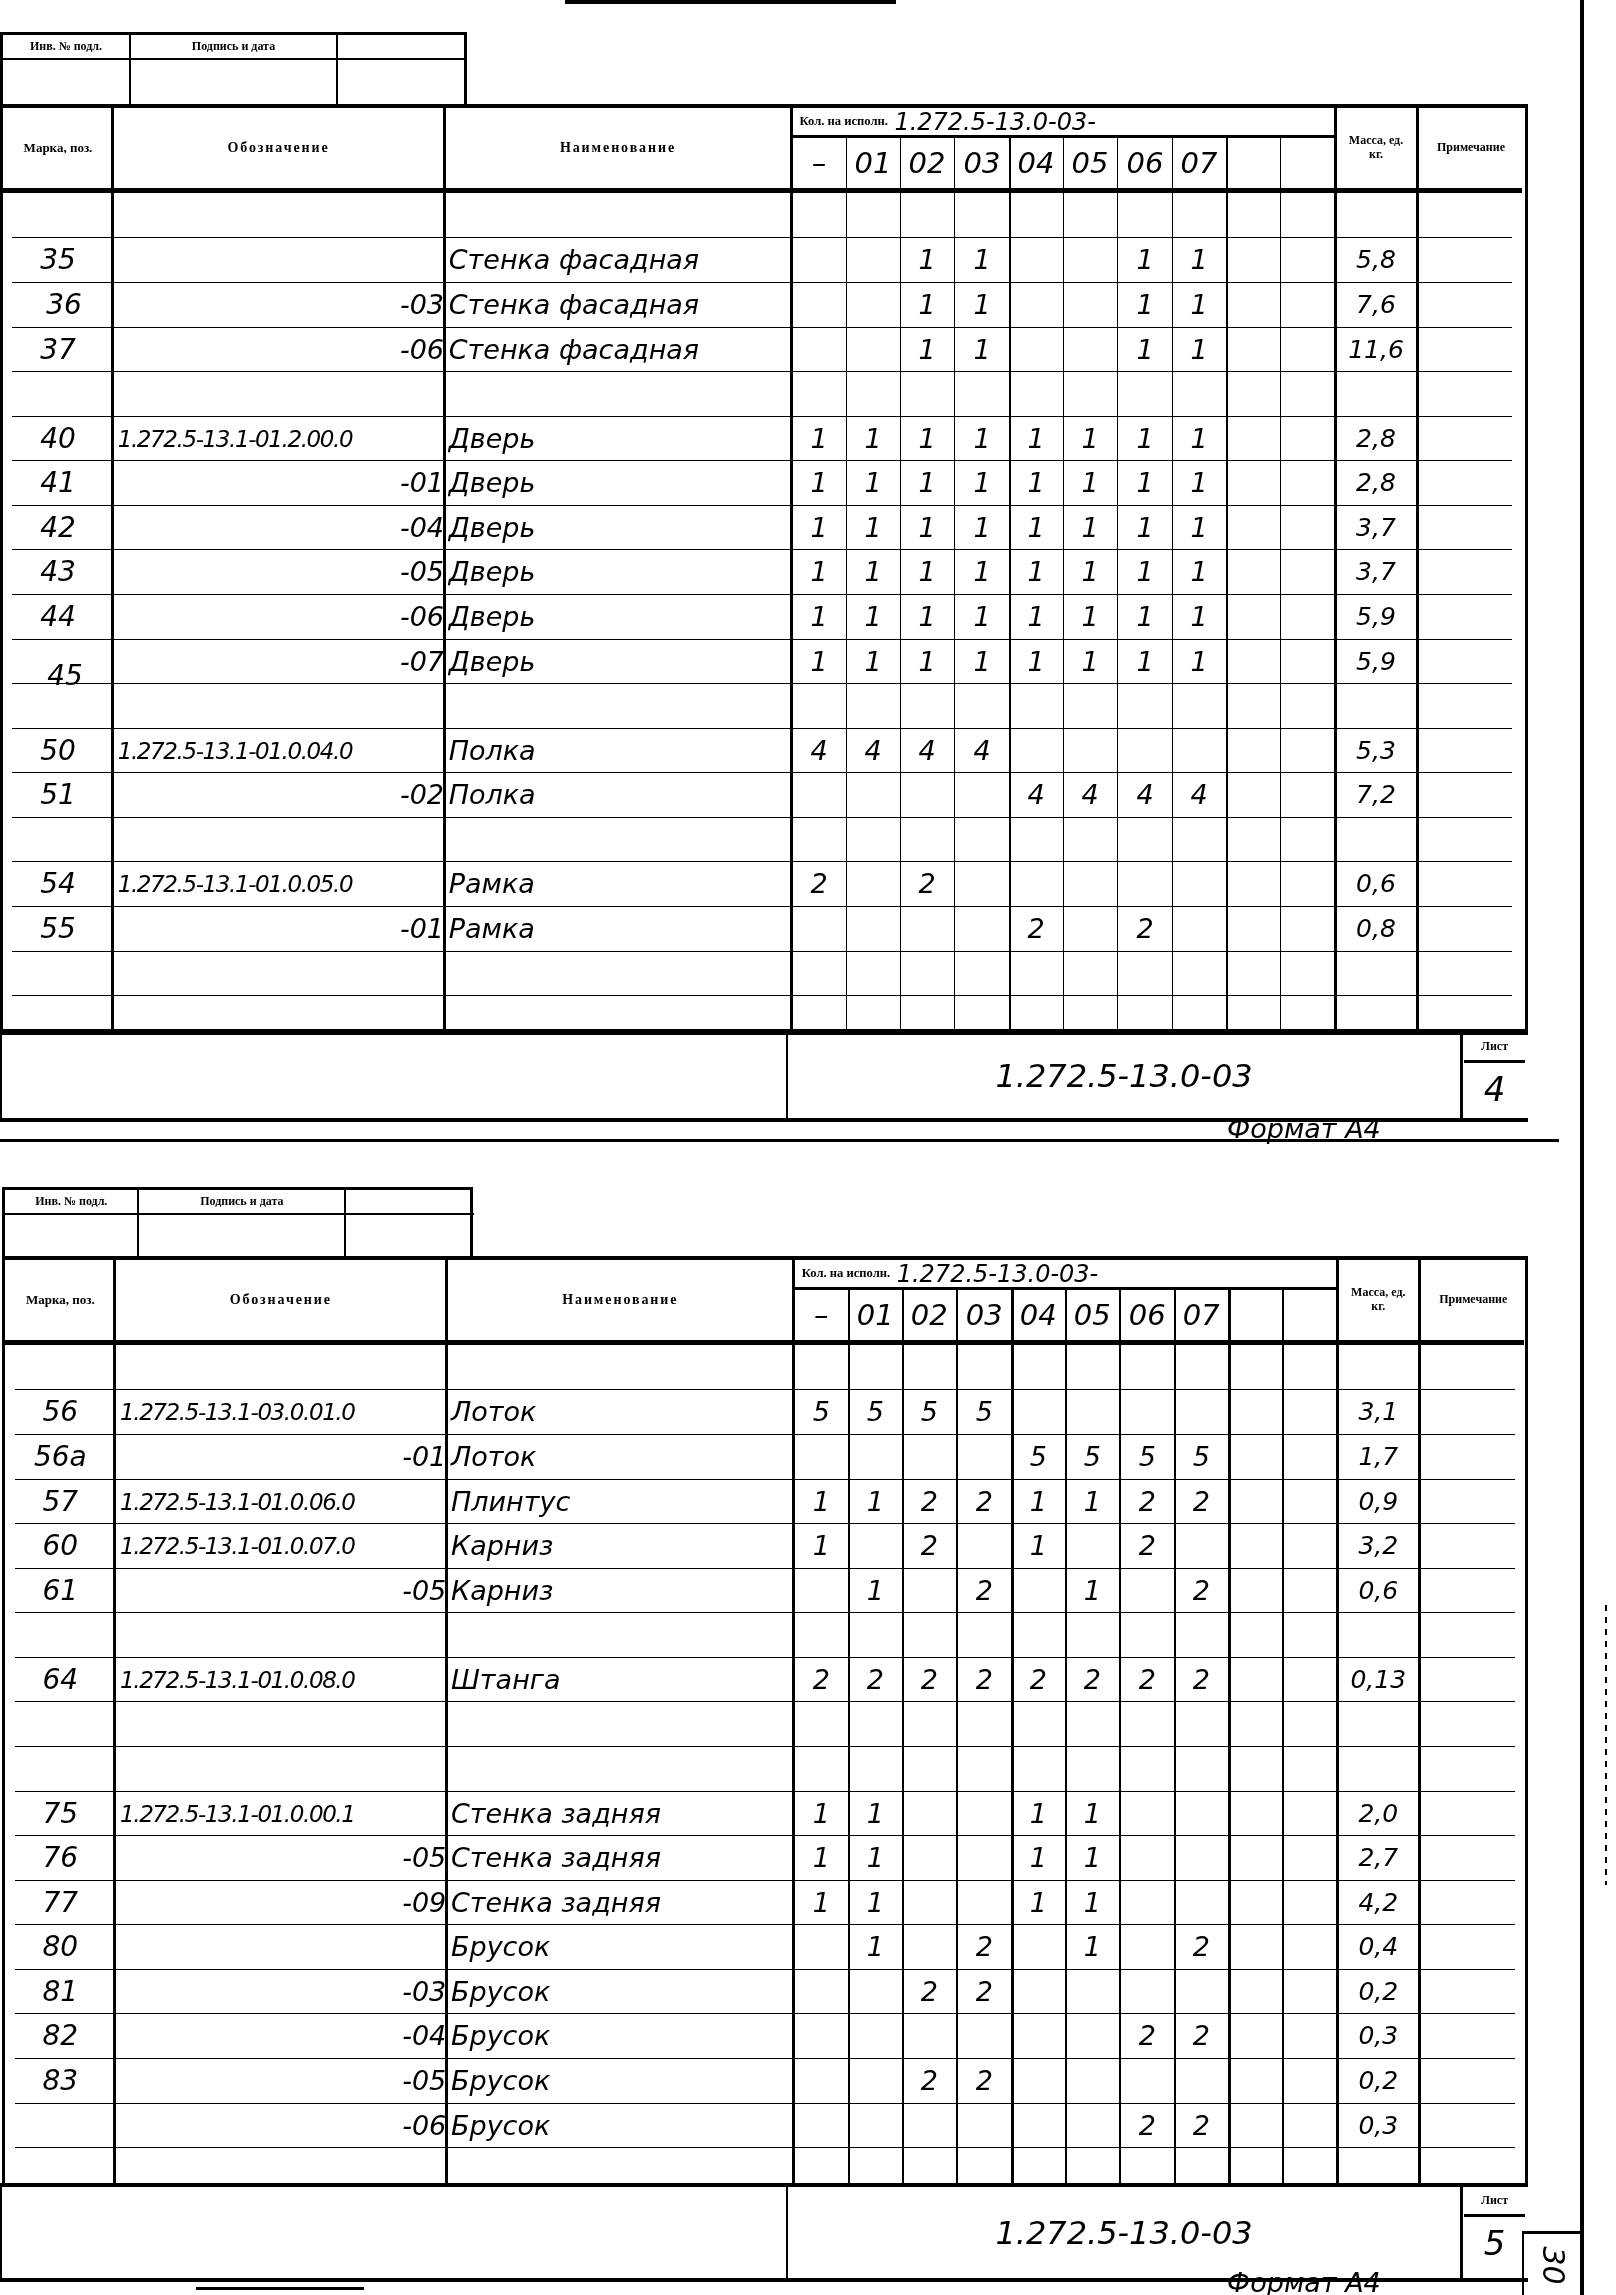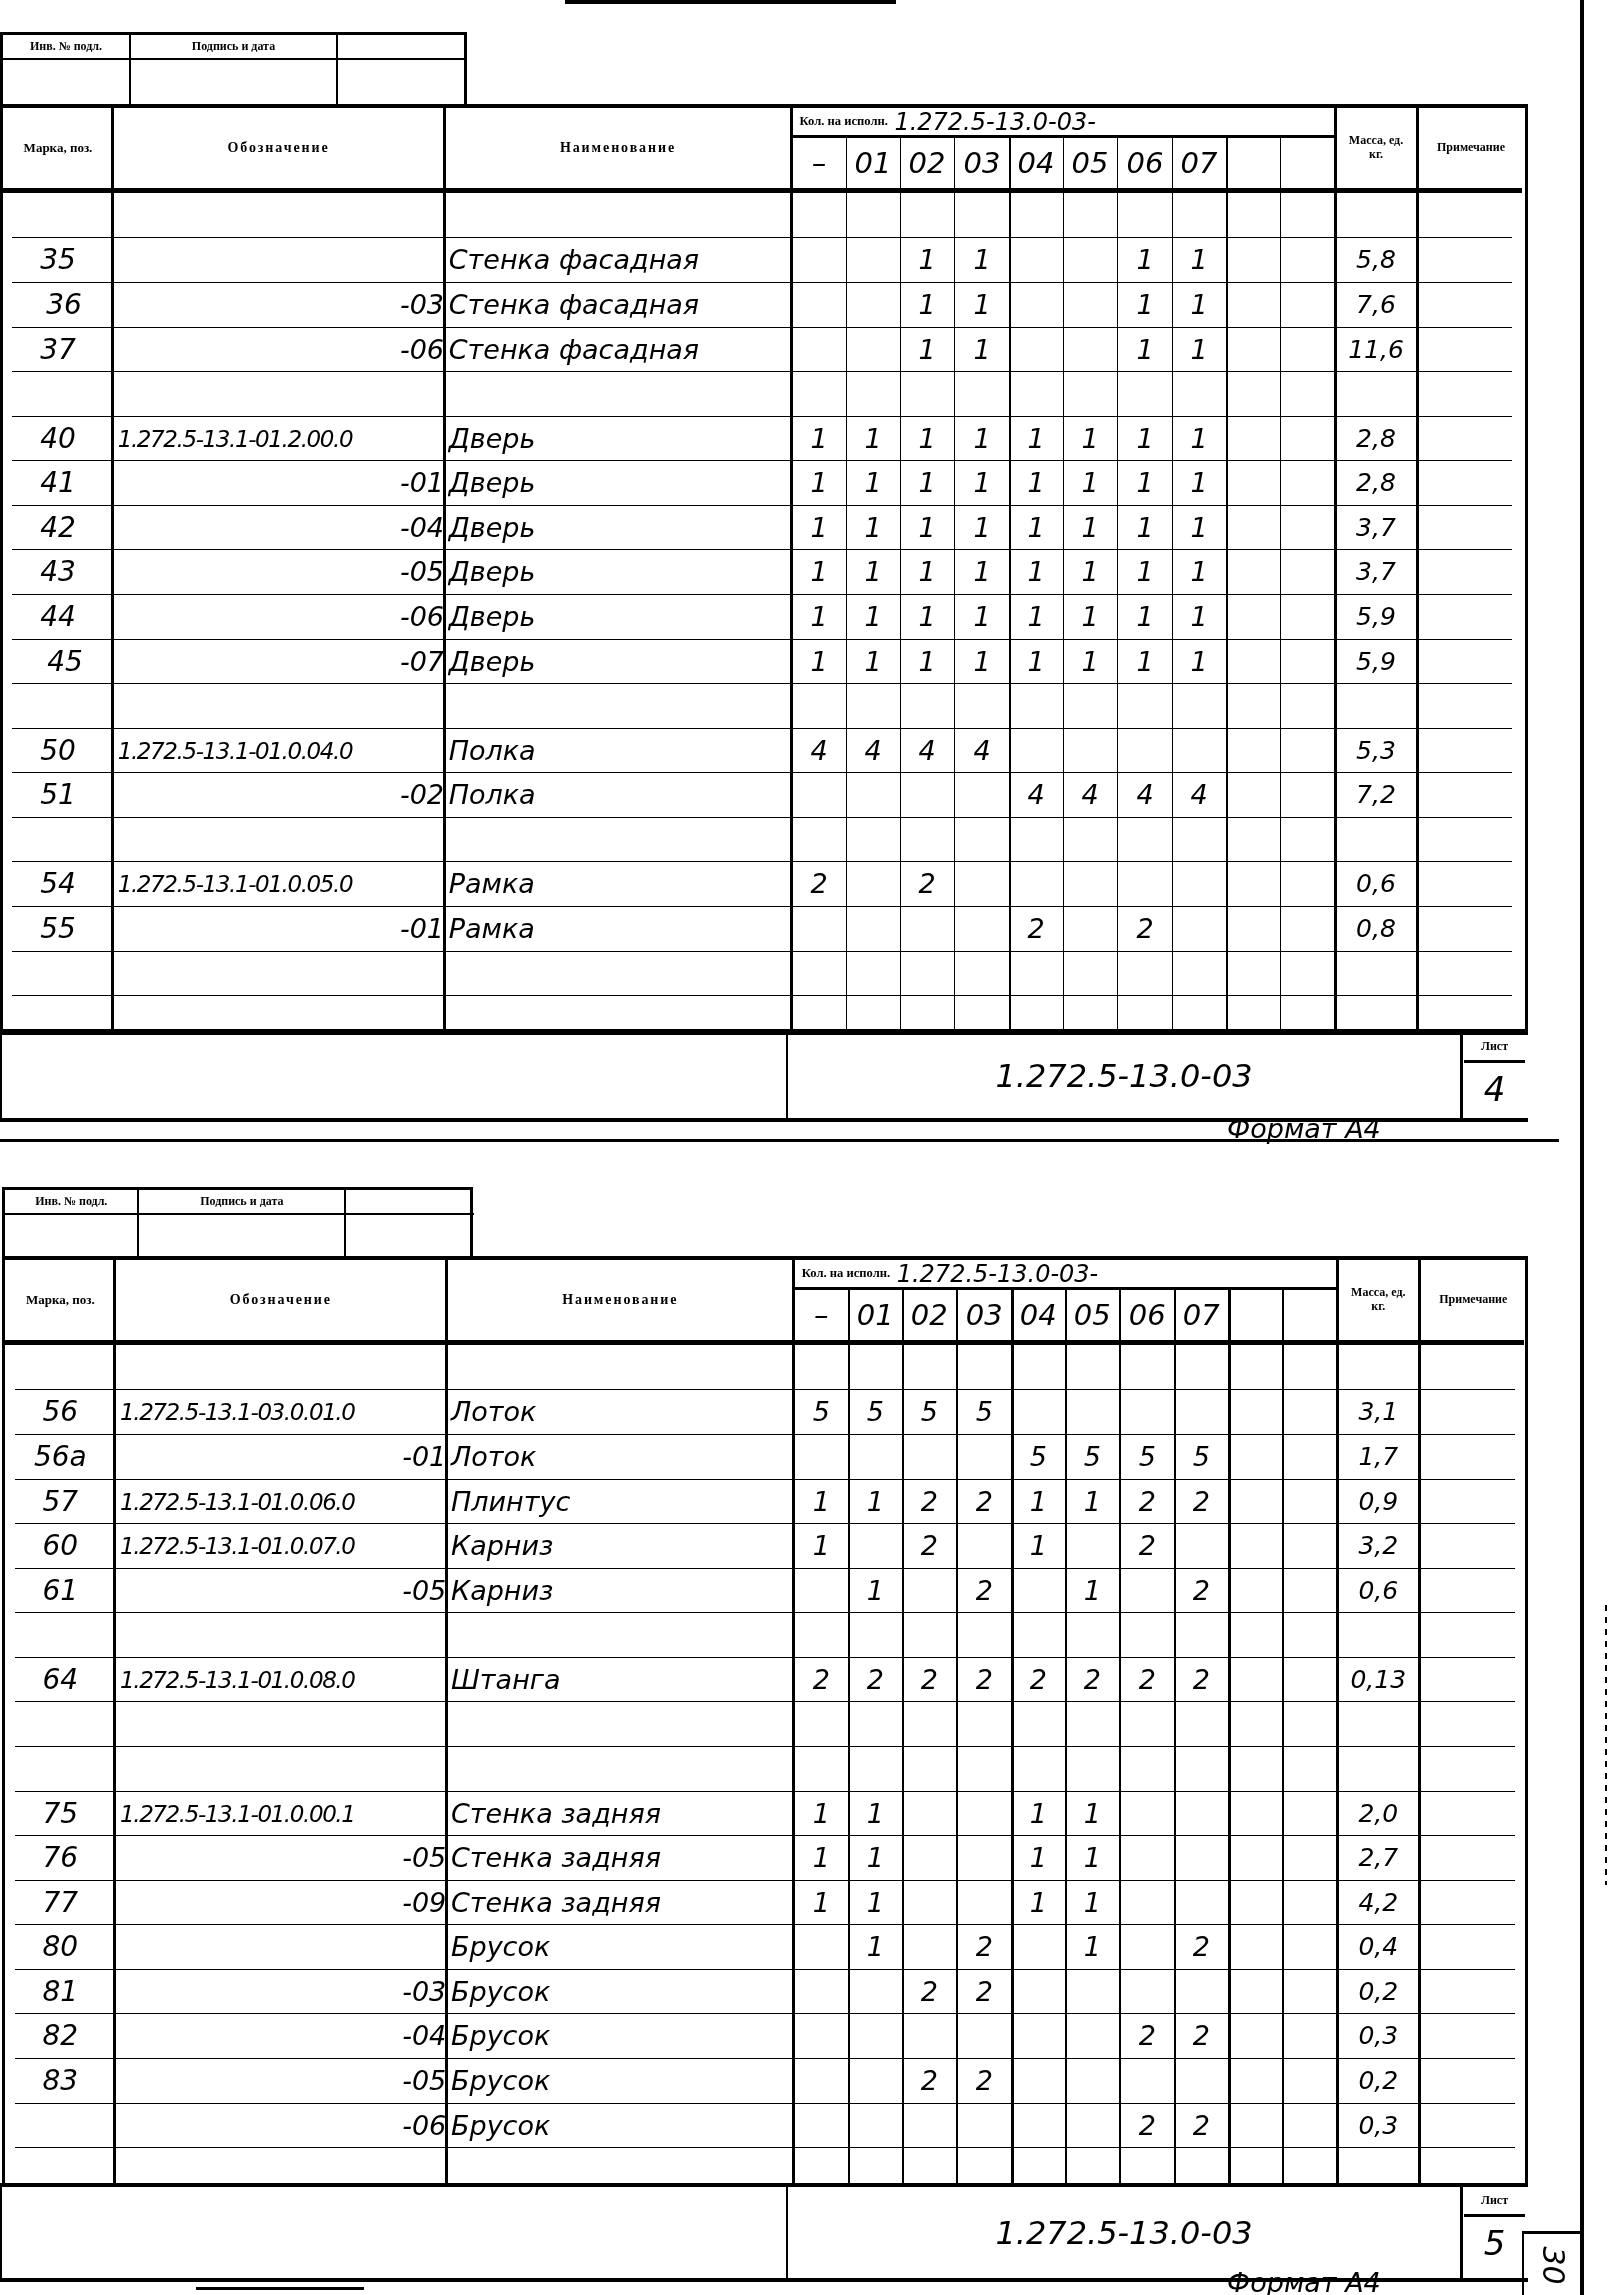--- a/index.html
+++ b/index.html
@@ -268,21 +268,21 @@
         <div class="cell c-center" style="left:1060px; top:0; width:54px; height:45px; font-size:27px;">1</div>
         <div class="cell c-center" style="left:1115px; top:0; width:54px; height:45px; font-size:27px;">1</div>
         <div class="cell c-center" style="left:1169px; top:0; width:54px; height:45px; font-size:27px;">1</div>
         <div class="cell c-center" style="left:1224px; top:0; width:54px; height:45px; font-size:27px;"></div>
         <div class="cell c-center" style="left:1278px; top:0; width:54px; height:45px; font-size:27px;"></div>
         <div class="cell c-center" style="left:1332px; top:0; width:82px; height:45px; font-size:25px;">5,9</div>
         <div class="cell" style="left:1414px; top:0; width:108px; height:45px;"></div>
       </div>
       <div class="hline" style="left:9.3px; top:486px; width:1500px;"></div>
       <div style="position:absolute; left:0; top:531px; width:1519px; height:45px;">
-        <div class="cell c-center" style="left:0px; top:0; width:124px; height:45px;text-align:center;">45</div>
+        <div class="cell c-center" style="left:0px; top:14px; width:124px; height:45px;text-align:center;">45</div>
         <div class="cell c-right" style="left:110px; top:0; width:331px; height:45px; font-size:27px; letter-spacing:0px;">-07</div>
         <div class="cell c-left" style="left:441px; top:0; width:348px; height:45px; font-size:27px;">Дверь</div>
         <div class="cell c-center" style="left:789px; top:0; width:54px; height:45px; font-size:27px;">1</div>
         <div class="cell c-center" style="left:843px; top:0; width:54px; height:45px; font-size:27px;">1</div>
         <div class="cell c-center" style="left:897px; top:0; width:54px; height:45px; font-size:27px;">1</div>
         <div class="cell c-center" style="left:952px; top:0; width:54px; height:45px; font-size:27px;">1</div>
         <div class="cell c-center" style="left:1006px; top:0; width:54px; height:45px; font-size:27px;">1</div>
         <div class="cell c-center" style="left:1060px; top:0; width:54px; height:45px; font-size:27px;">1</div>
         <div class="cell c-center" style="left:1115px; top:0; width:54px; height:45px; font-size:27px;">1</div>
         <div class="cell c-center" style="left:1169px; top:0; width:54px; height:45px; font-size:27px;">1</div>

